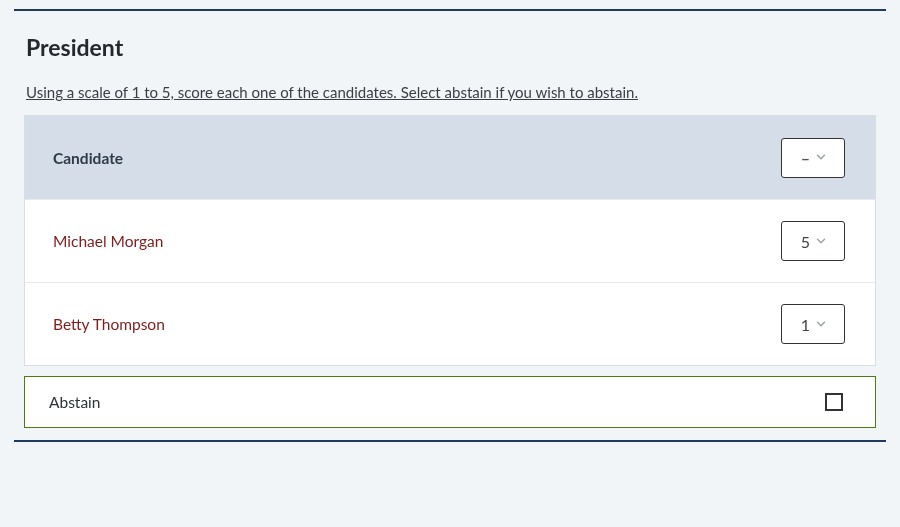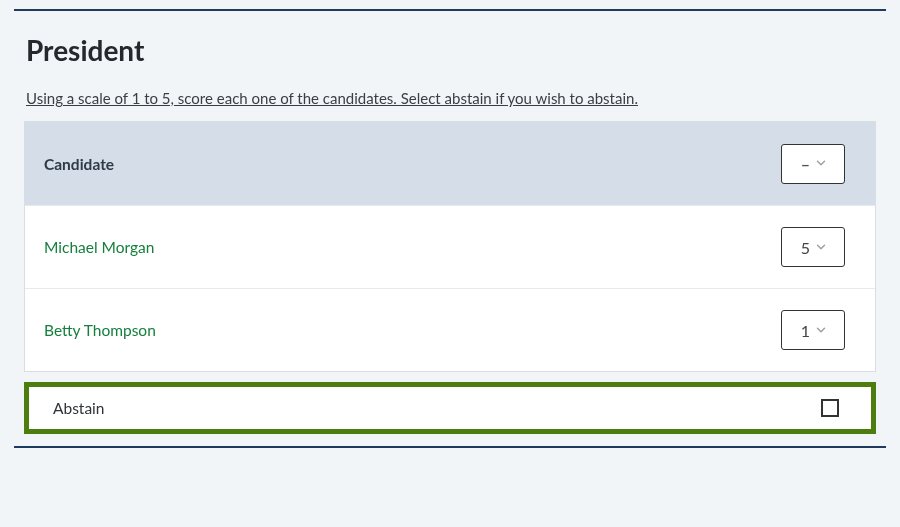--- a/index.html
+++ b/index.html
@@ -19,53 +19,53 @@
   .panel {
     position: absolute;
     left: 14px;
     top: 9px;
     width: 872px;
     border-top: 2px solid #1e3a5f;
     border-bottom: 2px solid #1e3a5f;
     padding: 0 0 12px 0;
   }
   .title {
-    font-size: 28px;
+    font-size: 23px;
     font-weight: 700;
     color: #25292d;
     margin: 22px 0 0 12px;
   }
   .instructions {
     font-size: 15px;
     color: #3a3f44;
     margin: 22px 0 14px 12px;
     text-decoration: underline;
   }
   .table {
     margin: 0 10px;
     border: 1px solid #d9dee3;
   }
   .row {
     display: flex;
     align-items: center;
     justify-content: space-between;
-    padding: 0 30px 0 19px;
+    padding: 0 30px 0 28px;
     height: 83px;
     background: #ffffff;
     border-top: 1px solid #e6eaee;
   }
   .row:first-child { border-top: none; }
   .row.header {
     background: #d4dde8;
     font-weight: 700;
     color: #2d3a47;
   }
   .row .label {
     font-size: 15.5px;
-    color: #15803d;
+    color: #7f1d1d;
   }
   .row.header .label { color: #2d3a47; }
   .select-box {
     width: 64px;
     height: 40px;
     border: 1.5px solid #333;
     border-radius: 3px;
     background: #fff;
     display: flex;
     align-items: center;
@@ -79,21 +79,21 @@
     min-width: 12px;
     text-align: right;
     color: #444;
   }
   .select-box.header-select .val { color: #555; }
   .chev {
     display: inline-block;
   }
   .abstain-row {
     margin: 10px 10px 0 10px;
-    border: 5px solid #4d7c0f;
+    border: 1px solid #4d7c0f;
     background: #fff;
     height: 52px;
     display: flex;
     align-items: center;
     justify-content: space-between;
     padding: 0 32px 0 24px;
   }
   .abstain-row .label {
     font-size: 15.5px;
     color: #2d3338;

